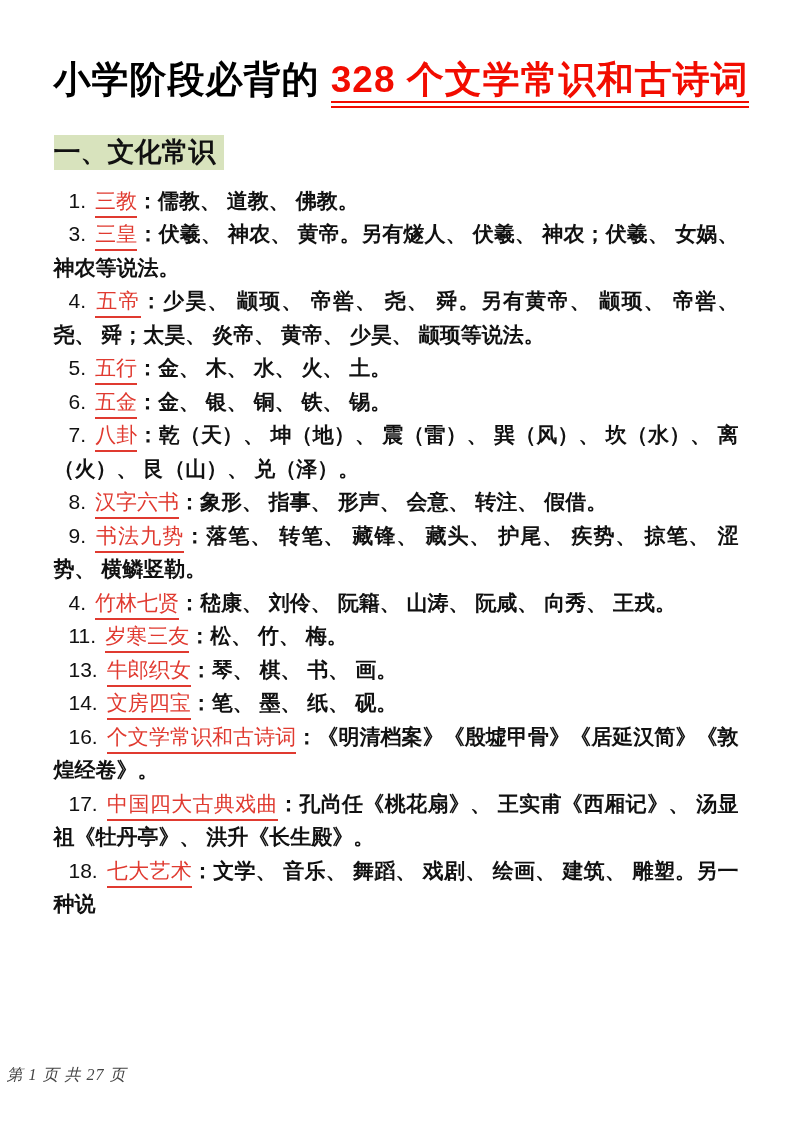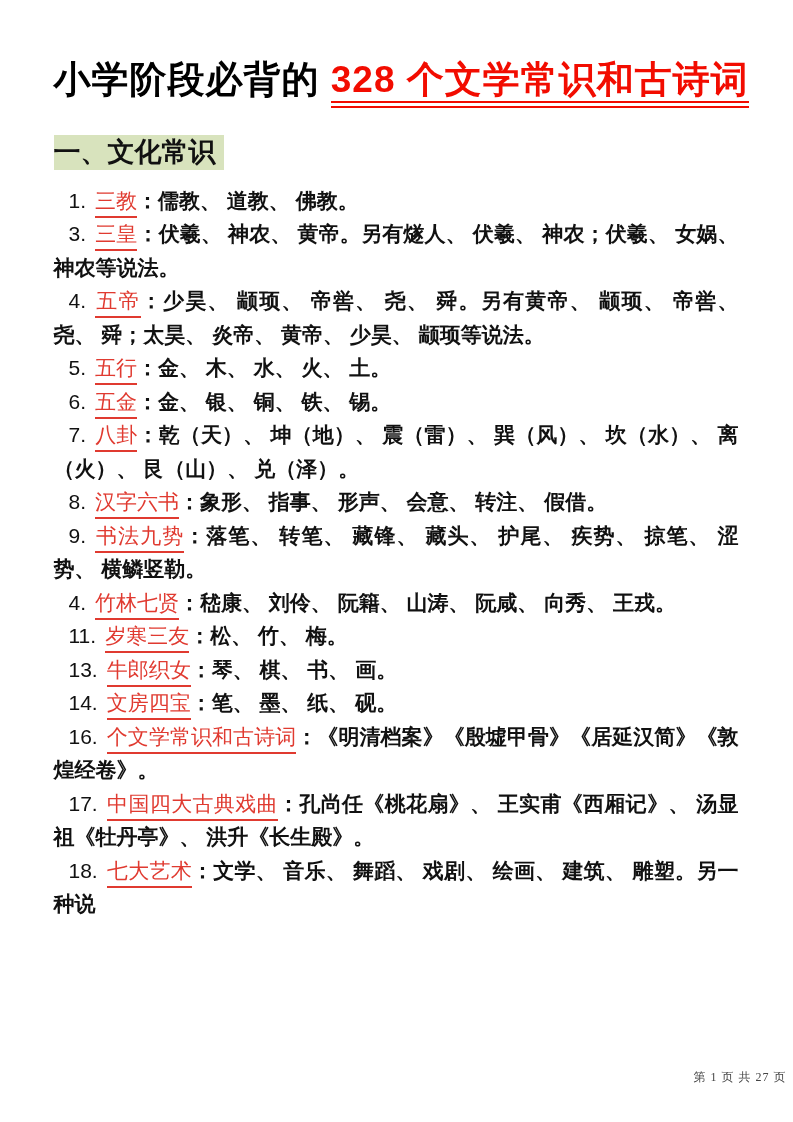--- a/index.html
+++ b/index.html
@@ -62,25 +62,26 @@
   .item .term{
     color:var(--term-red);
     border-bottom:2px solid var(--term-red);
     padding-bottom:4px;
   }
   .item .def{color:var(--ink);font-weight:bold;}
   .page-footer{
     position:absolute;
     left:0;right:0;
     bottom:36px;
-    text-align:right;
+    text-align:left;
     font-family:"Liberation Serif","DejaVu Serif",serif;
-    font-size:12px;
+    font-size:16px;
     color:#444444;
     letter-spacing:1px;
+    font-style:italic;
   }
 </style>
 </head>
 <body>
 
 <div class="page">
 
   <h1 class="doc-title"><span class="title-prefix">小学阶段必背的 </span><span class="title-highlight">328 个文学常识和古诗词</span></h1>
 
   <h2 class="section-heading"><span class="section-label">一、文化常识</span></h2>

